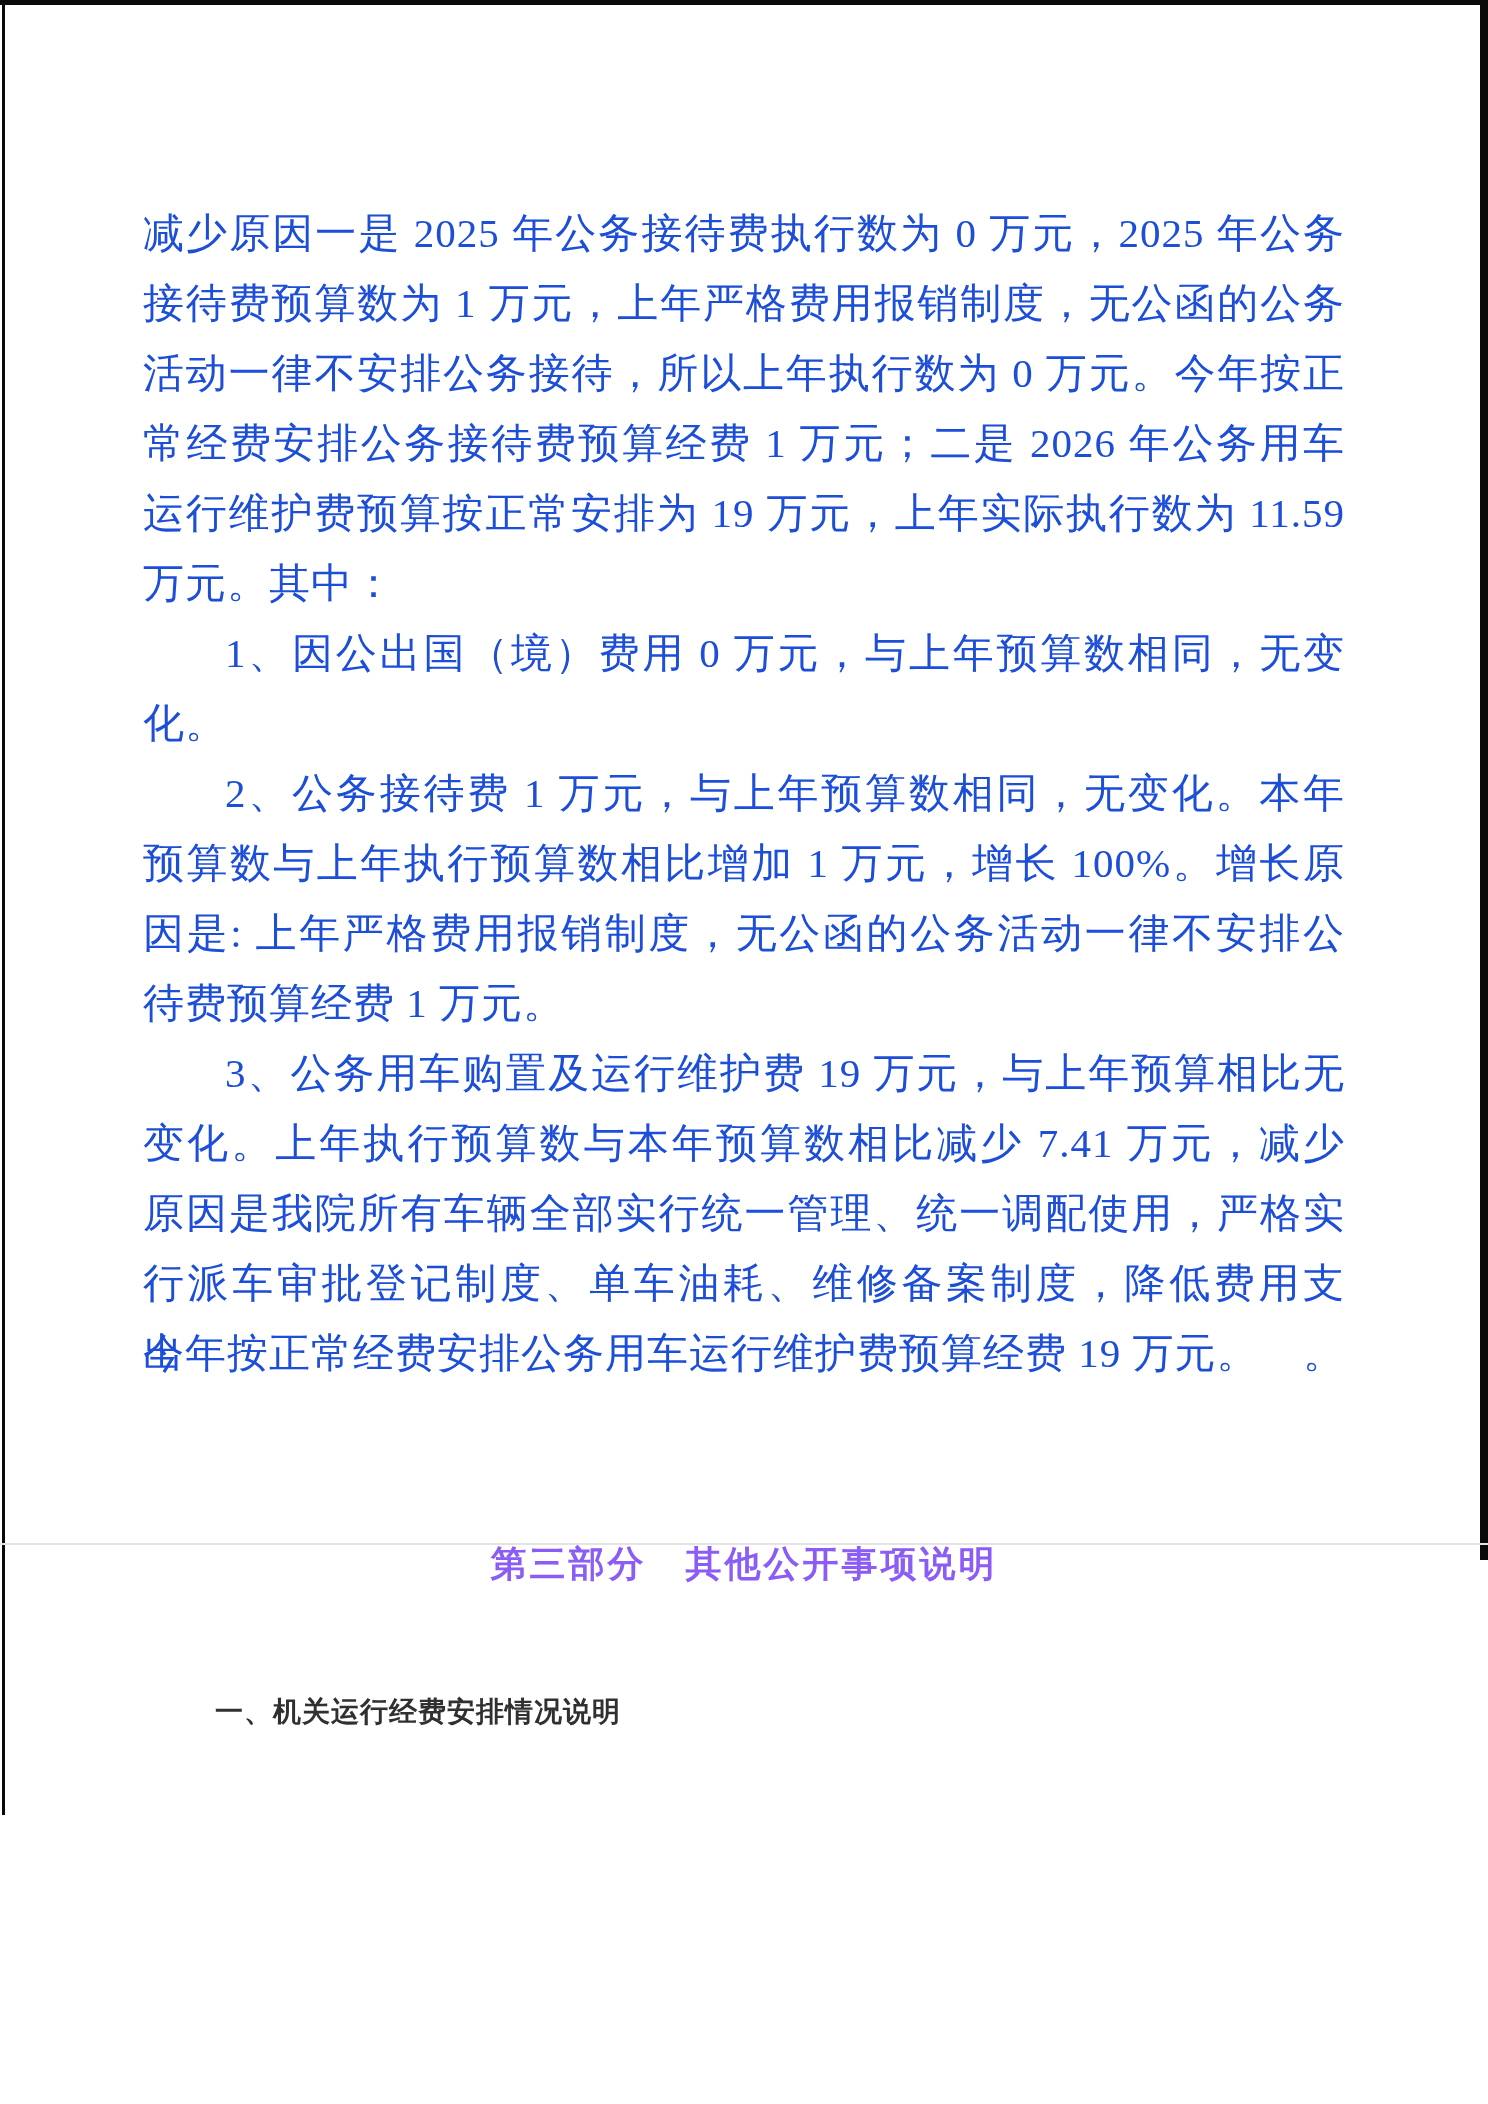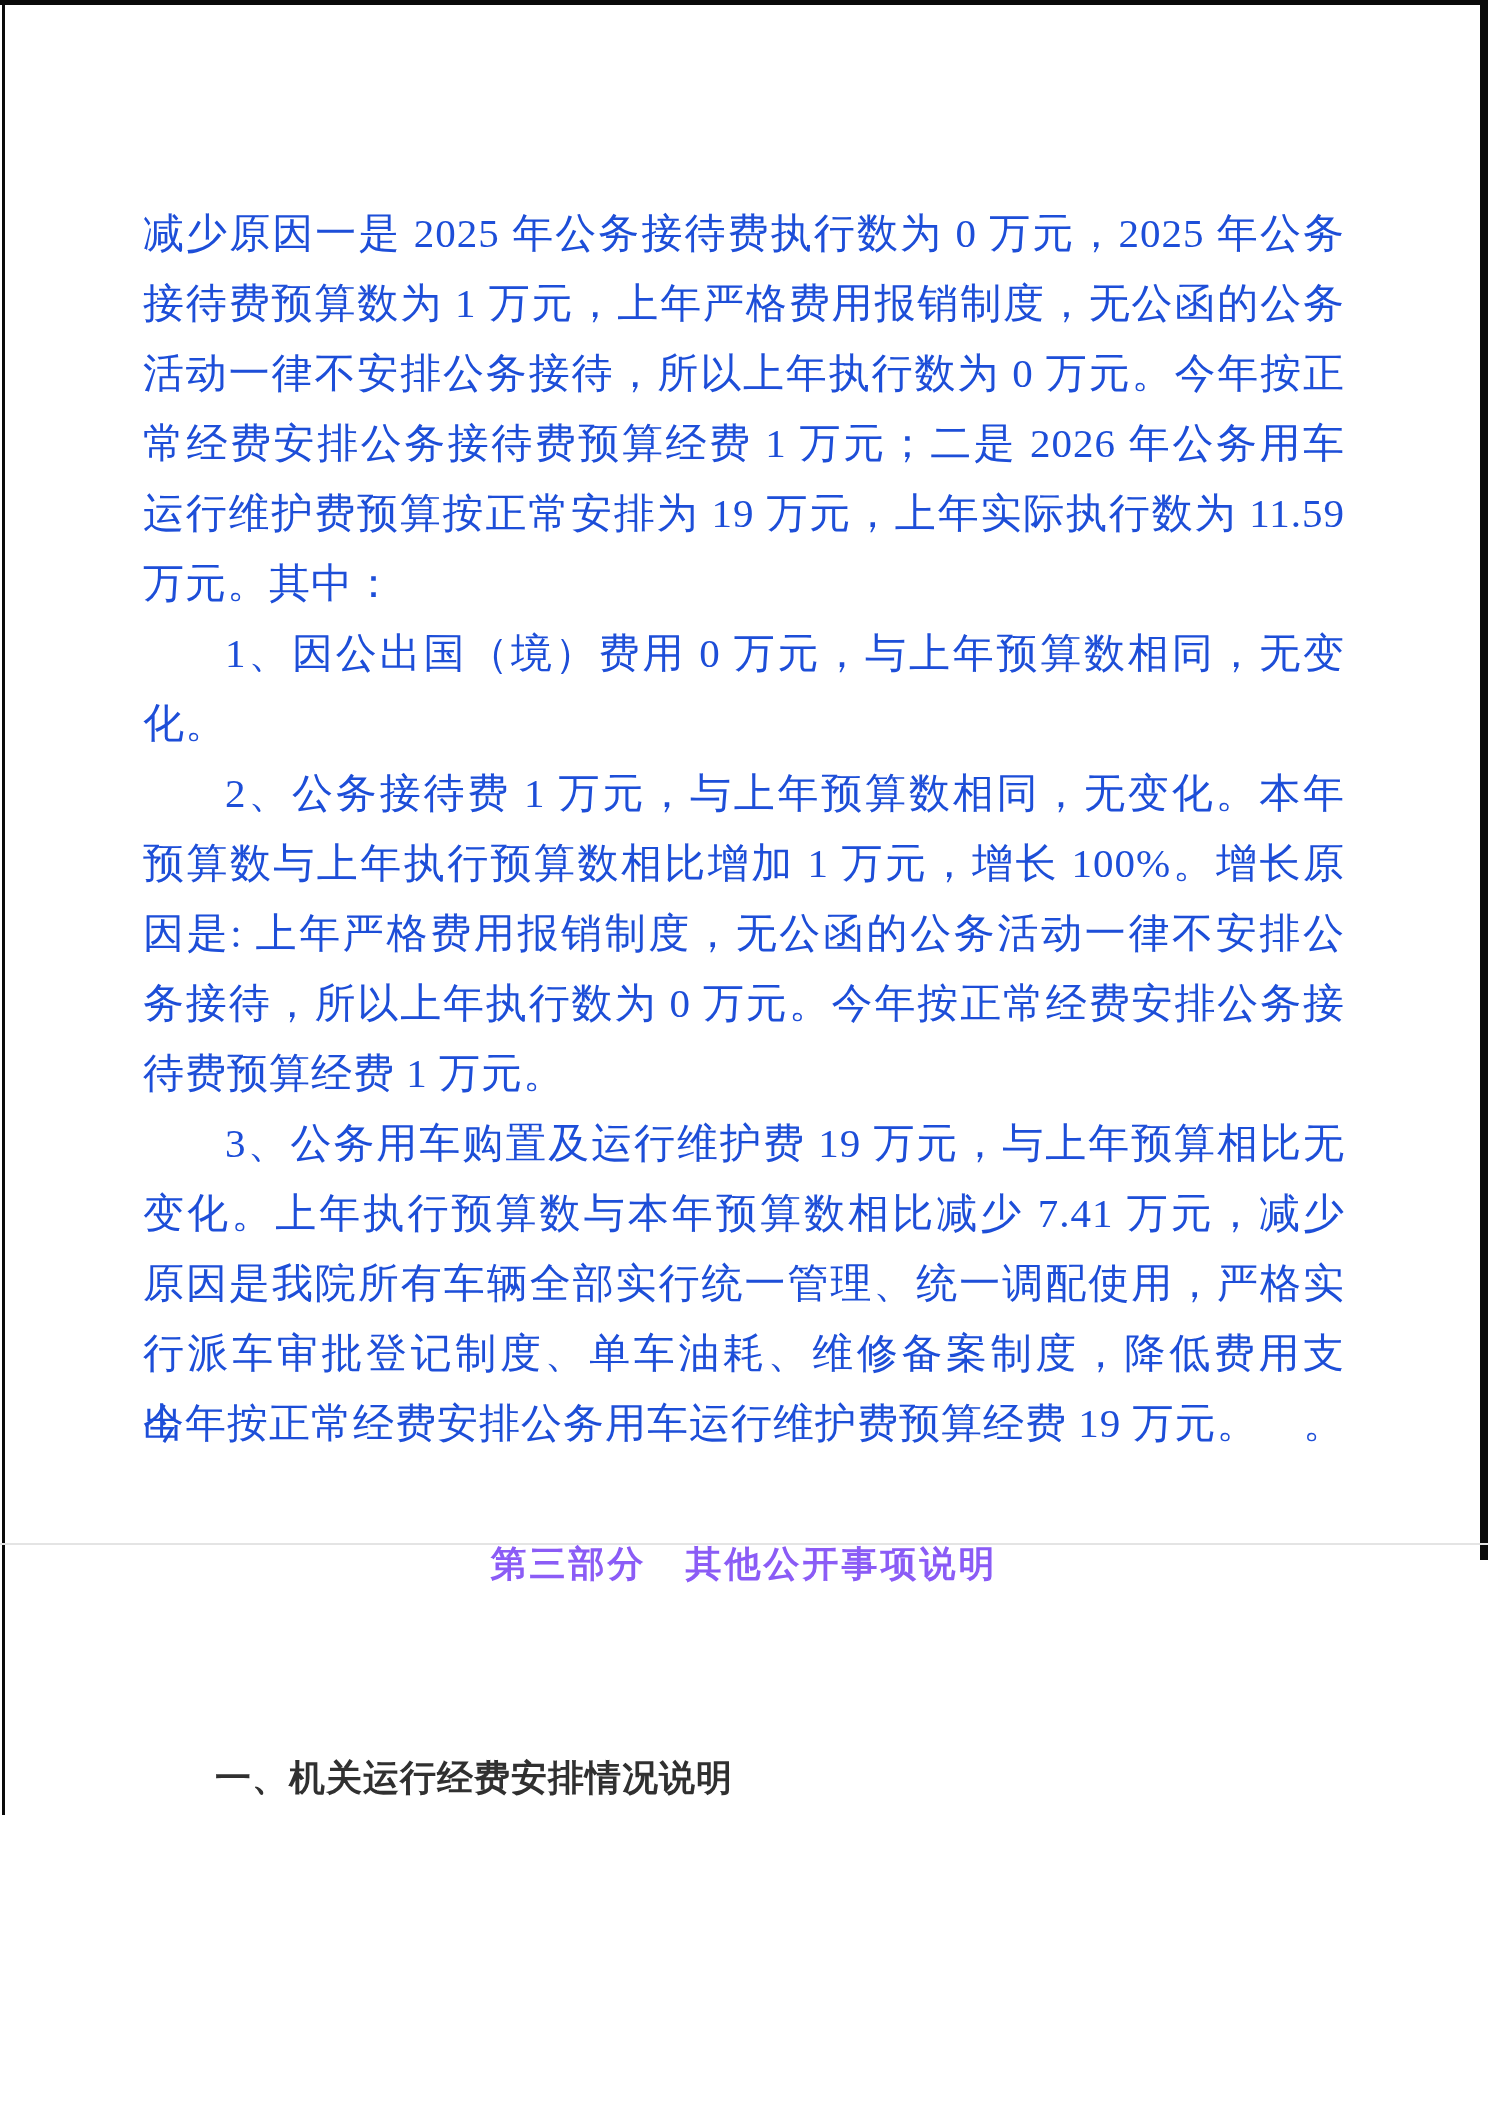--- a/index.html
+++ b/index.html
@@ -48,24 +48,24 @@
     font-size: 36px;
     line-height: 64px;
     font-weight: bold;
     letter-spacing: 3px;
     color: #8b5cf6;
     font-family: "Liberation Serif", "DejaVu Serif", serif;
   }
   
   .sub-header {
     position: absolute;
-    left: 143px; top: 1748px;
+    left: 143px; top: 1682px;
     width: 1202px;
     text-indent: 72px;
-    font-size: 36px;
+    font-size: 28px;
     line-height: 60px;
     font-weight: bold;
     letter-spacing: 1px;
     color: #303030;
     font-family: "Liberation Sans", "DejaVu Sans", sans-serif;
   }
   .page-number {
     position: absolute;
     left: 0; top: 1928px;
     width: 1488px;
@@ -90,21 +90,20 @@
     <div class="line fill">接待费预算数为 1 万元，上年严格费用报销制度，无公函的公务</div>
     <div class="line fill">活动一律不安排公务接待，所以上年执行数为 0 万元。今年按正</div>
     <div class="line fill">常经费安排公务接待费预算经费 1 万元；二是 2026 年公务用车</div>
     <div class="line fill">运行维护费预算按正常安排为 19 万元，上年实际执行数为 11.59</div>
     <div class="line end">万元。其中：</div>
     <div class="line fill indent">1、因公出国（境）费用 0 万元，与上年预算数相同，无变</div>
     <div class="line end">化。</div>
     <div class="line fill indent">2、公务接待费 1 万元，与上年预算数相同，无变化。本年</div>
     <div class="line fill">预算数与上年执行预算数相比增加 1 万元，增长 100%。增长原</div>
     <div class="line fill">因是: 上年严格费用报销制度，无公函的公务活动一律不安排公</div>
-    <div class="line fill">务接待，所以上年执行数为 0 万元。今年按正常经费安排公务接</div>
     <div class="line end">待费预算经费 1 万元。</div>
     <div class="line fill indent">3、公务用车购置及运行维护费 19 万元，与上年预算相比无</div>
     <div class="line fill">变化。上年执行预算数与本年预算数相比减少 7.41 万元，减少</div>
     <div class="line fill">原因是我院所有车辆全部实行统一管理、统一调配使用，严格实</div>
     <div class="line fill">行派车审批登记制度、单车油耗、维修备案制度，降低费用支出。</div>
     <div class="line end">今年按正常经费安排公务用车运行维护费预算经费 19 万元。</div>
   </div>
 
   <div class="part-header">第三部分　其他公开事项说明</div>
 

